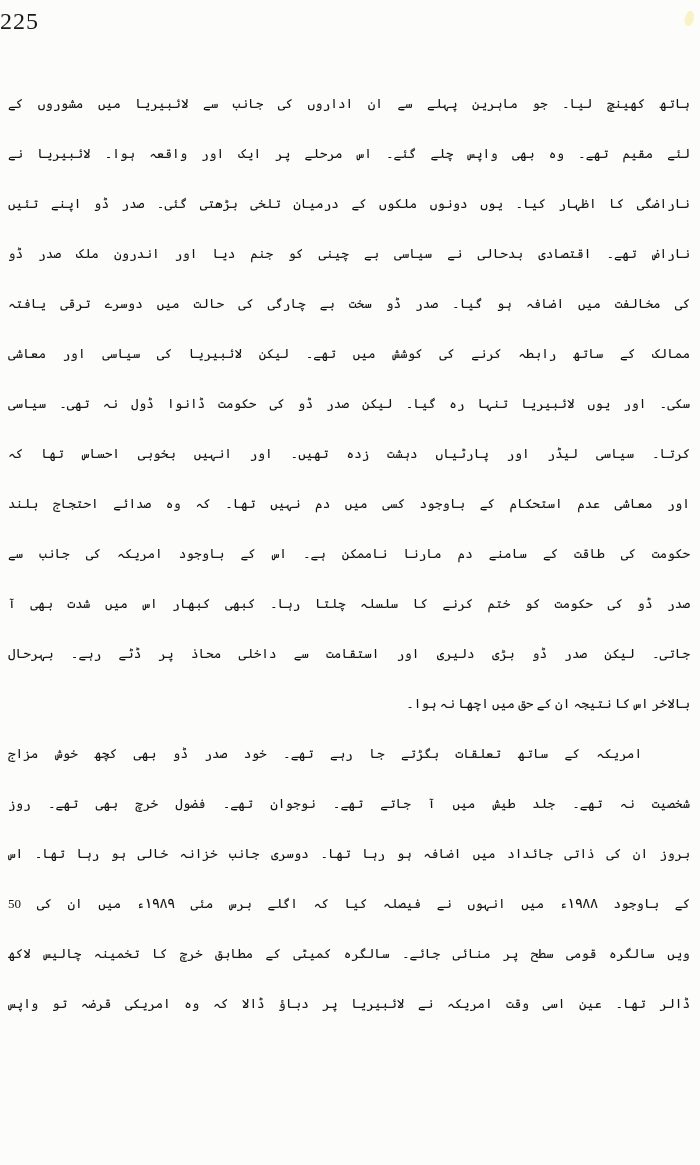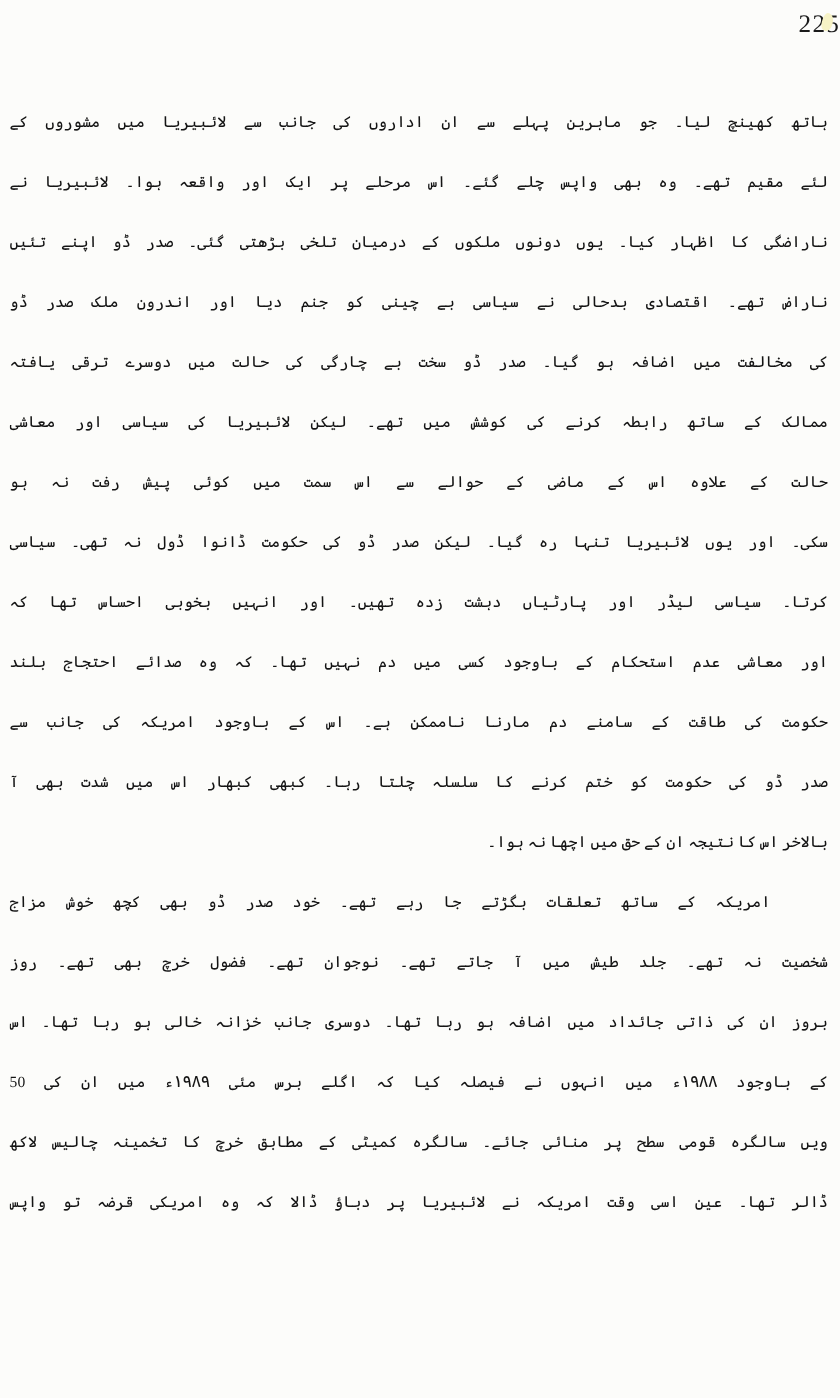--- a/index.html
+++ b/index.html
@@ -12,23 +12,23 @@
   }
   .page {
     position: relative;
     width: 700px;
     height: 1165px;
     background: #fcfcfa;
     color: #141414;
   }
   .page-number {
     padding-top: 8px;
-    text-align: right;
+    text-align: left;
     font-family: "Liberation Serif", serif;
-    font-size: 21px;
+    font-size: 24px;
     letter-spacing: 1px;
     color: #1a1a1a;
   }
   .scan-artifact {
     position: absolute;
     top: 11px;
     right: 6px;
     width: 9px;
     height: 15px;
     background: #f7f3c6;
@@ -65,26 +65,26 @@
 <div class="page">
   <div class="page-number">225</div>
   <div class="scan-artifact"></div>
   <div class="text-block" dir="rtl" lang="ur">
       <div class="line">ہاتھ کھینچ لیا۔ جو ماہرین پہلے سے ان اداروں کی جانب سے لائبیریا میں مشوروں کے</div>
       <div class="line">لئے مقیم تھے۔ وہ بھی واپس چلے گئے۔ اس مرحلے پر ایک اور واقعہ ہوا۔ لائبیریا نے</div>
       <div class="line">ناراضگی کا اظہار کیا۔ یوں دونوں ملکوں کے درمیان تلخی بڑھتی گئی۔ صدر ڈو اپنے تئیں</div>
       <div class="line">ناراض تھے۔ اقتصادی بدحالی نے سیاسی بے چینی کو جنم دیا اور اندرون ملک صدر ڈو</div>
       <div class="line">کی مخالفت میں اضافہ ہو گیا۔ صدر ڈو سخت بے چارگی کی حالت میں دوسرے ترقی یافتہ</div>
       <div class="line">ممالک کے ساتھ رابطہ کرنے کی کوشش میں تھے۔ لیکن لائبیریا کی سیاسی اور معاشی</div>
-      <div class="line">حالت کے علاوہ اس کے ماضی کے حوالے سے اس سمت میں کوئی پیش رفت نہ ہو</div>
       <div class="line">سکی۔ اور یوں لائبیریا تنہا رہ گیا۔ لیکن صدر ڈو کی حکومت ڈانوا ڈول نہ تھی۔ سیاسی</div>
       <div class="line">کرتا۔ سیاسی لیڈر اور پارٹیاں دہشت زدہ تھیں۔ اور انہیں بخوبی احساس تھا کہ</div>
       <div class="line">اور معاشی عدم استحکام کے باوجود کسی میں دم نہیں تھا۔ کہ وہ صدائے احتجاج بلند</div>
       <div class="line">حکومت کی طاقت کے سامنے دم مارنا ناممکن ہے۔ اس کے باوجود امریکہ کی جانب سے</div>
       <div class="line">صدر ڈو کی حکومت کو ختم کرنے کا سلسلہ چلتا رہا۔ کبھی کبھار اس میں شدت بھی آ</div>
+      <div class="line">جاتی۔ لیکن صدر ڈو بڑی دلیری اور استقامت سے داخلی محاذ پر ڈٹے رہے۔ بہرحال</div>
       <div class="line align-end">بالاخر اس کا نتیجہ ان کے حق میں اچھا نہ ہوا۔</div>
       <div class="line indent-first">امریکہ کے ساتھ تعلقات بگڑتے جا رہے تھے۔ خود صدر ڈو بھی کچھ خوش مزاج</div>
       <div class="line">شخصیت نہ تھے۔ جلد طیش میں آ جاتے تھے۔ نوجوان تھے۔ فضول خرچ بھی تھے۔ روز</div>
       <div class="line">بروز ان کی ذاتی جائداد میں اضافہ ہو رہا تھا۔ دوسری جانب خزانہ خالی ہو رہا تھا۔ اس</div>
       <div class="line">کے باوجود ۱۹۸۸ء میں انہوں نے فیصلہ کیا کہ اگلے برس مئی ۱۹۸۹ء میں ان کی 50</div>
       <div class="line">ویں سالگرہ قومی سطح پر منائی جائے۔ سالگرہ کمیٹی کے مطابق خرچ کا تخمینہ چالیس لاکھ</div>
       <div class="line">ڈالر تھا۔ عین اسی وقت امریکہ نے لائبیریا پر دباؤ ڈالا کہ وہ امریکی قرضہ تو واپس</div>
     </div>
 </div>
 

